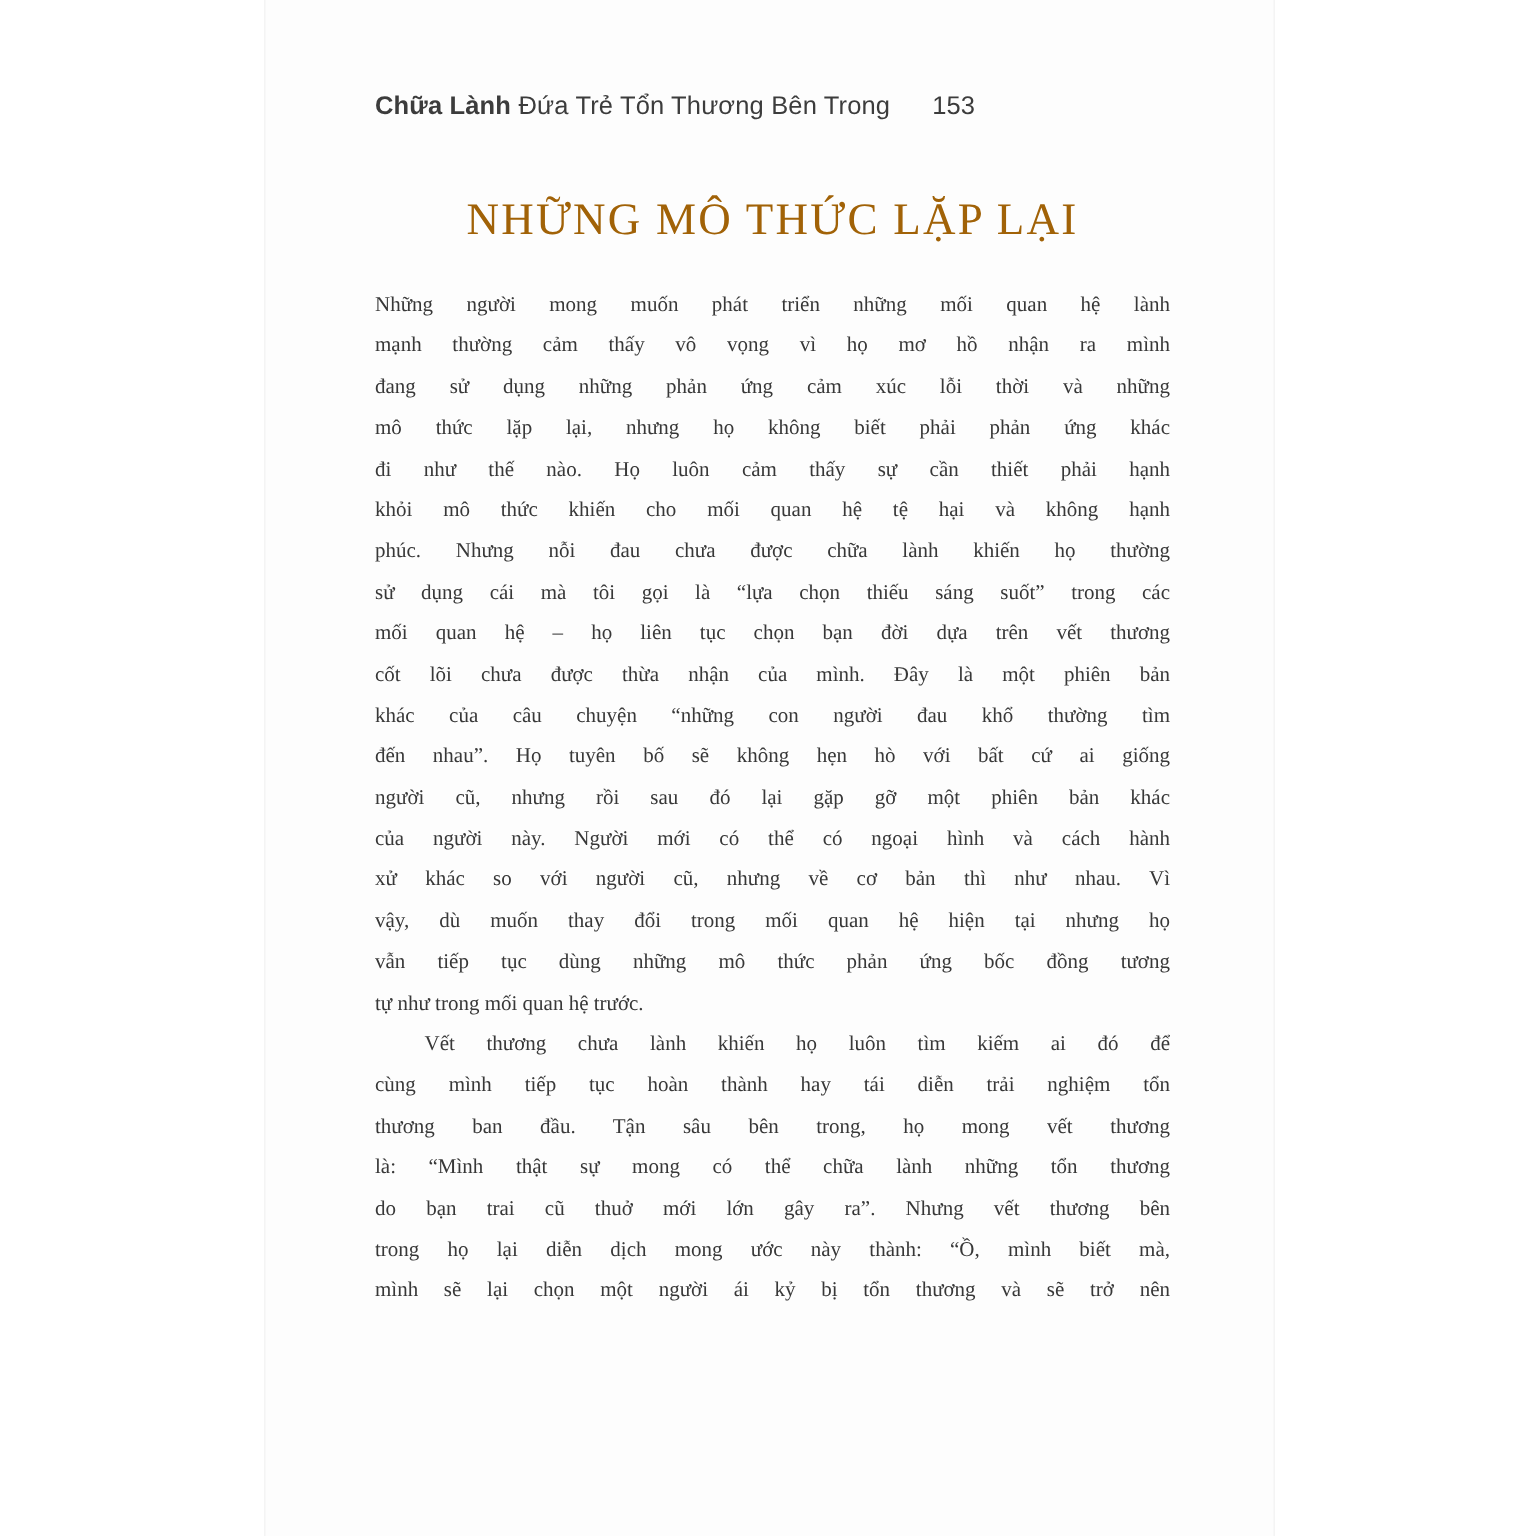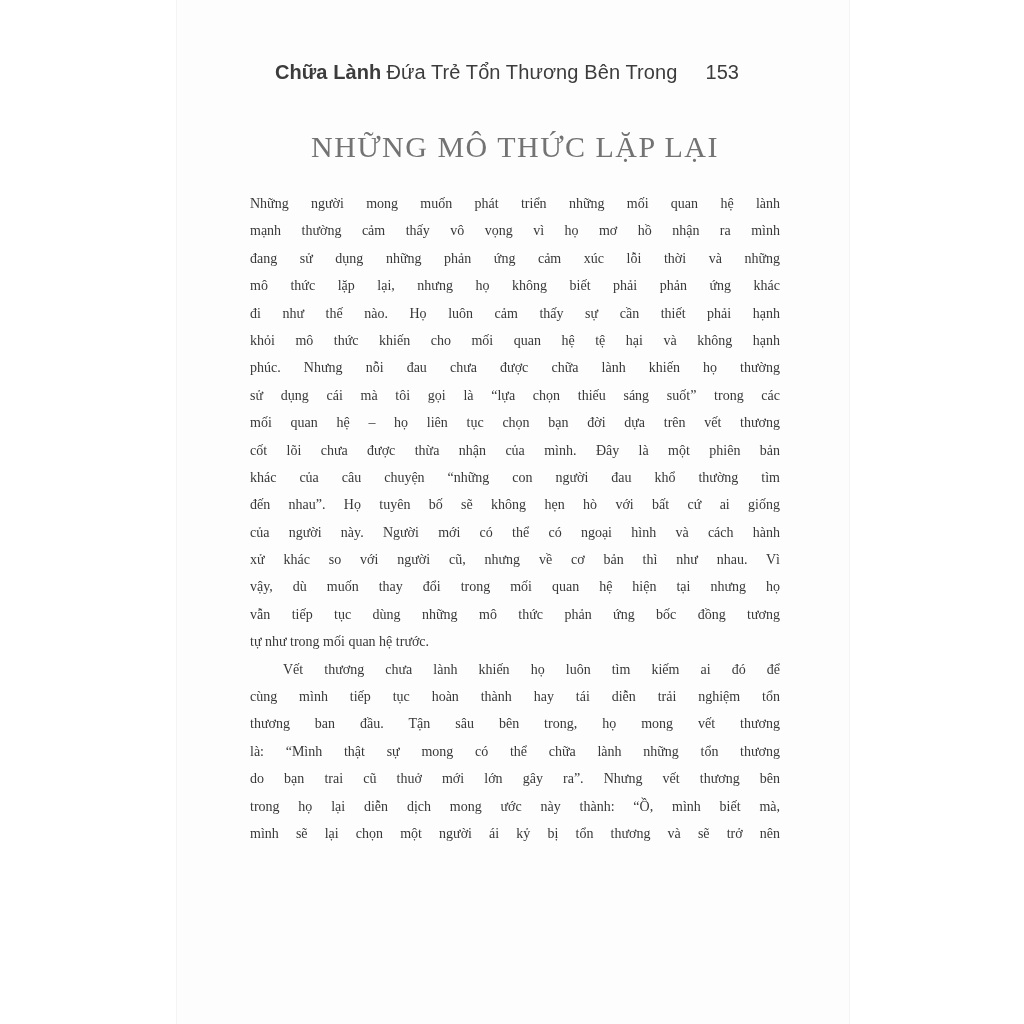--- a/index.html
+++ b/index.html
@@ -8,31 +8,31 @@
     background:#ffffff; overflow:hidden;
     font-family:"Liberation Serif", serif;
   }
   .page-strip {
     position:absolute; left:176px; top:0; width:672px; height:1024px;
     background:#fdfdfd;
     border-left:1px solid #f4f4f4; border-right:1px solid #f4f4f4;
   }
   .running-header {
     position:absolute; left:250px; top:61px; width:514px;
-    text-align:center; white-space:nowrap;
+    text-align:left; white-space:nowrap;
     font-family:"Liberation Sans", sans-serif;
-    font-size:20px; color:#3c3c3c; letter-spacing:0.1px;
+    font-size:17px; color:#3c3c3c; letter-spacing:0.1px;
   }
   .rh-bold { font-weight:700; }
   .rh-rest { margin-left:5px; }
   .rh-page { margin-left:28px; }
   .chapter-heading {
     position:absolute; left:250px; top:130px; width:530px;
     text-align:center; font-size:30px; letter-spacing:1.5px;
-    color:#737373; font-weight:400;
+    color:#a16207; font-weight:400;
   }
   .content {
     position:absolute; left:250px; top:190px; width:530px;
     color:#383838; font-size:14px;
   }
   .line {
     line-height:27.4px; height:27.4px; overflow:hidden;
     text-align:justify; text-align-last:justify;
   }
   .line.last { text-align-last:left; }
@@ -57,20 +57,21 @@
     <div class="line">đang sử dụng những phản ứng cảm xúc lỗi thời và những</div>
     <div class="line">mô thức lặp lại, nhưng họ không biết phải phản ứng khác</div>
     <div class="line">đi như thế nào. Họ luôn cảm thấy sự cần thiết phải hạnh</div>
     <div class="line">khỏi mô thức khiến cho mối quan hệ tệ hại và không hạnh</div>
     <div class="line">phúc. Nhưng nỗi đau chưa được chữa lành khiến họ thường</div>
     <div class="line">sử dụng cái mà tôi gọi là “lựa chọn thiếu sáng suốt” trong các</div>
     <div class="line">mối quan hệ – họ liên tục chọn bạn đời dựa trên vết thương</div>
     <div class="line">cốt lõi chưa được thừa nhận của mình. Đây là một phiên bản</div>
     <div class="line">khác của câu chuyện “những con người đau khổ thường tìm</div>
     <div class="line">đến nhau”. Họ tuyên bố sẽ không hẹn hò với bất cứ ai giống</div>
+    <div class="line">người cũ, nhưng rồi sau đó lại gặp gỡ một phiên bản khác</div>
     <div class="line">của người này. Người mới có thể có ngoại hình và cách hành</div>
     <div class="line">xử khác so với người cũ, nhưng về cơ bản thì như nhau. Vì</div>
     <div class="line">vậy, dù muốn thay đổi trong mối quan hệ hiện tại nhưng họ</div>
     <div class="line">vẫn tiếp tục dùng những mô thức phản ứng bốc đồng tương</div>
     <div class="line last">tự như trong mối quan hệ trước.</div>
   </div>
   <div class="para2">
     <div class="line indent">Vết thương chưa lành khiến họ luôn tìm kiếm ai đó để</div>
     <div class="line">cùng mình tiếp tục hoàn thành hay tái diễn trải nghiệm tổn</div>
     <div class="line">thương ban đầu. Tận sâu bên trong, họ mong vết thương</div>

